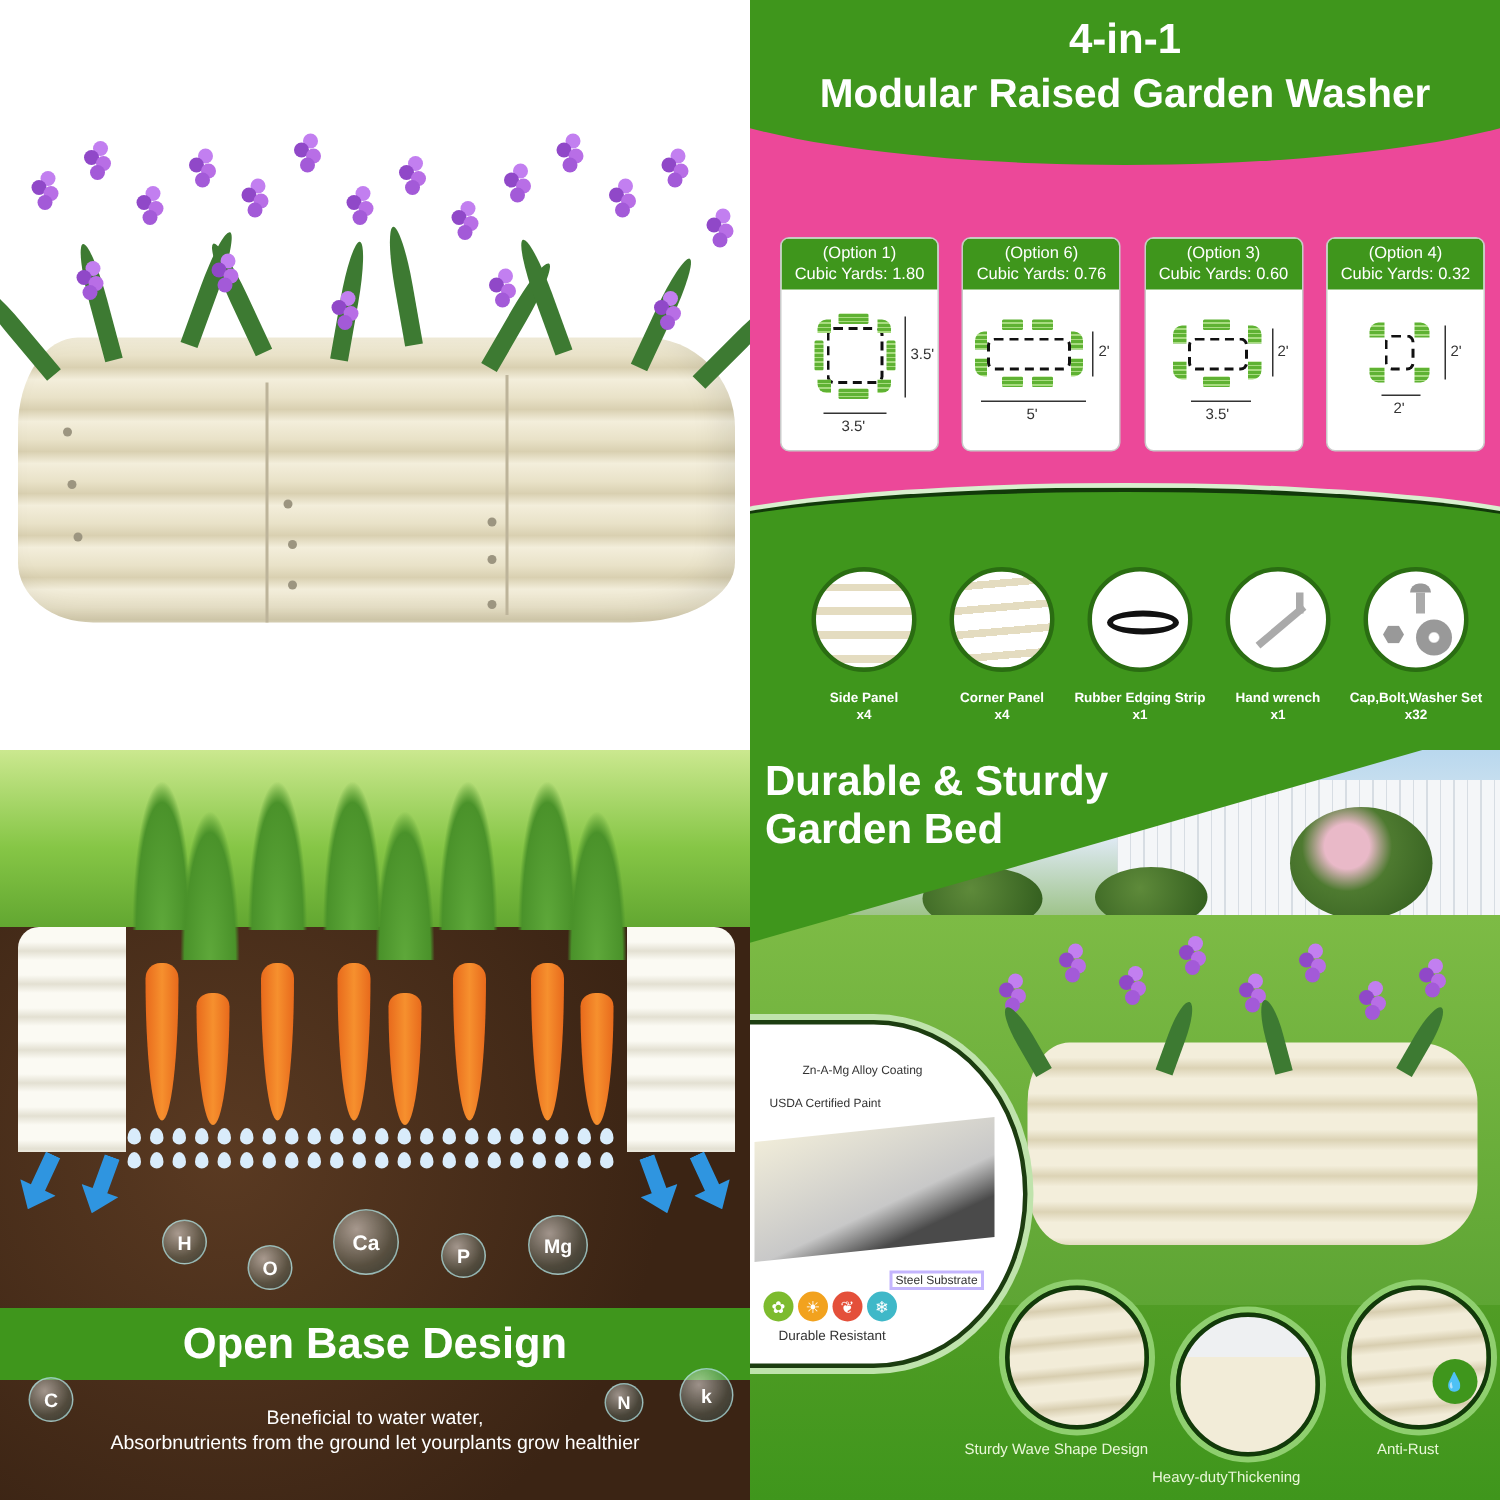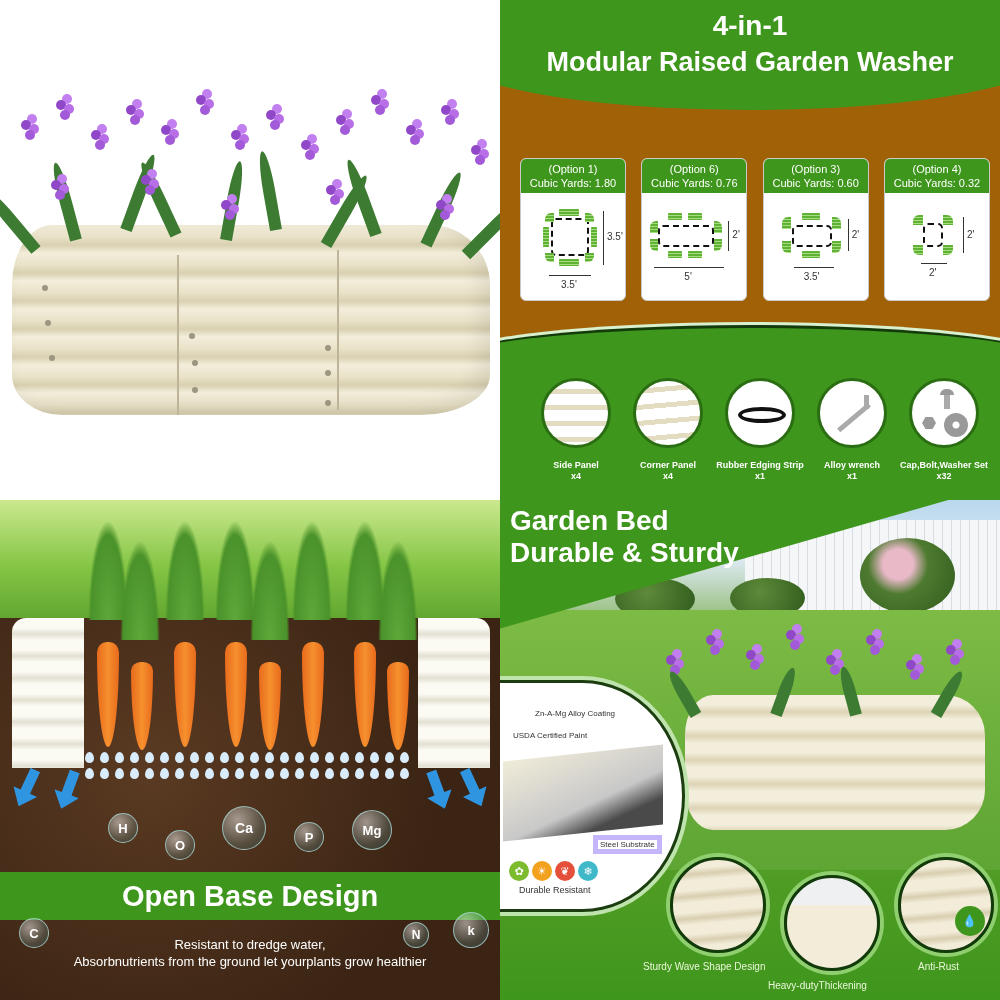--- a/index.html
+++ b/index.html
@@ -1,19 +1,19 @@
 <!DOCTYPE html>
 <html><head>
 <meta charset="utf-8">
 <style>
   * { box-sizing: border-box; margin: 0; padding: 0; }
   body { width: 1000px; height: 1000px; overflow: hidden; font-family: "DejaVu Sans", sans-serif; background: #fff; position: relative; }
   .quad { position: absolute; width: 500px; height: 500px; overflow: hidden; }
   #q1 { left: 0; top: 0; background: #fff; }
-  #q2 { left: 500px; top: 0; background: #a16207; }
+  #q2 { left: 500px; top: 0; background: #ec4899; }
   #q3 { left: 0; top: 500px; background: linear-gradient(180deg,#9cd05a 0%,#6bb33a 25%,#4a3020 55%,#3a2416 100%); }
   #q4 { left: 500px; top: 500px; background: #3d9a1e; }
 
   
   .planter { position: absolute; left: 12px; top: 225px; width: 478px; height: 190px; border-radius: 40px 60px 70px 50px / 60px 60px 40px 40px;
     background: repeating-linear-gradient(180deg,#f3eedb 0px,#e9e2c8 12px,#d9d0b1 20px,#f3eedb 28px); box-shadow: inset -10px -6px 20px rgba(0,0,0,0.08); }
   .seam { position: absolute; width: 2px; background: #bdb49a; }
   .rivet { position: absolute; width: 6px; height: 6px; border-radius: 50%; background: #9c9580; }
   .foliage { position: absolute; left: 0; top: 80px; width: 500px; height: 200px; }
   .leaf { position: absolute; width: 12px; height: 80px; background: #3d7a32; border-radius: 50% 50% 0 0; transform-origin: bottom center; }
@@ -230,21 +230,21 @@
           <div>Rubber Edging Strip</div>
           <div>x1</div>
         </div>
     </div>
     <div class="part">
       <div class="part-circle">
         <div style="position:absolute;left:14px;top:34px;width:40px;height:5px;background:#aaa;transform:rotate(-40deg);"></div>
         <div style="position:absolute;left:44px;top:14px;width:5px;height:14px;background:#aaa;"></div>
       </div>
       <div class="part-label">
-          <div>Alloy wrench</div>
+          <div>Hand wrench</div>
           <div>x1</div>
         </div>
     </div>
     <div class="part">
       <div class="part-circle">
         <div style="position:absolute;left:28px;top:8px;width:14px;height:6px;background:#999;border-radius:6px 6px 0 0;"></div>
         <div style="position:absolute;left:32px;top:14px;width:6px;height:14px;background:#aaa;"></div>
         <div style="position:absolute;left:10px;top:36px;width:14px;height:12px;background:#999;clip-path:polygon(25% 0,75% 0,100% 50%,75% 100%,25% 100%,0 50%);"></div>
         <div style="position:absolute;left:32px;top:32px;width:24px;height:24px;border-radius:50%;background:radial-gradient(circle,#fff 0 3px,#999 4px);"></div>
       </div>
@@ -339,36 +339,36 @@
   <div class="bubble" style="left:352px;top:310px;width:40px;height:40px;font-size:13px">Mg</div>
 
   <div class="q3-band"></div>
   <div class="q3-title">Open Base Design</div>
 
   <div class="bubble" style="left:19px;top:418px;width:30px;height:30px;font-size:13px">C</div>
   <div class="bubble" style="left:403px;top:422px;width:26px;height:26px;font-size:12px">N</div>
   <div class="bubble" style="left:453px;top:412px;width:36px;height:36px;font-size:13px">k</div>
 
   <div class="q3-desc">
-    <div>Resistant to dredge water,</div>
+    <div>Beneficial to water water,</div>
     <div>Absorbnutrients from the ground let yourplants grow healthier</div>
   </div>
 </div>
 
 <div class="quad" id="q4">
   <div class="q4-scene"></div>
   <div class="fence"></div>
   <div class="bush" style="left:115px;top:78px;width:80px;height:42px"></div>
   <div class="bush" style="left:230px;top:78px;width:75px;height:40px"></div>
   <div class="bush" style="left:360px;top:38px;width:95px;height:75px;background:radial-gradient(circle at 40% 35%,#e9b9c8 0 20%,#4e7a30 40%,#2f5a1c)"></div>
   <div class="lawn"></div>
   <div class="q4-diag"></div>
   <div class="q4-title">
+    <div>Durable &amp; Sturdy</div>
     <div>Garden Bed</div>
-    <div>Durable &amp; Sturdy</div>
   </div>
 
   <div class="planter2"></div>
   <div class="foliage" style="left:150px;top:125px;width:340px;height:110px;">
     <div class="bloom" style="left:20px;top:40px"></div>
     <div class="bloom" style="left:60px;top:20px"></div>
     <div class="bloom" style="left:100px;top:35px"></div>
     <div class="bloom" style="left:140px;top:15px"></div>
     <div class="bloom" style="left:180px;top:40px"></div>
     <div class="bloom" style="left:220px;top:20px"></div>
@@ -377,21 +377,21 @@
     <div class="leaf" style="left:40px;top:40px;transform:rotate(-30deg);height:50px"></div>
     <div class="leaf" style="left:120px;top:40px;transform:rotate(20deg);height:50px"></div>
     <div class="leaf" style="left:200px;top:40px;transform:rotate(-15deg);height:50px"></div>
     <div class="leaf" style="left:280px;top:40px;transform:rotate(30deg);height:50px"></div>
   </div>
 
   <div class="cutaway">
     <div style="position:absolute;left:20px;top:70px;width:160px;height:80px;background:linear-gradient(160deg,#f0ecd9,#c8c8c8 60%,#4a4a4a 80%);transform:skewY(-6deg);"></div>
     <div class="layer-label" style="left:52px;top:26px">Zn-A-Mg Alloy Coating</div>
     <div class="layer-label" style="left:30px;top:48px">USDA Certified Paint</div>
-    <div class="layer-label" style="left:110px;top:152px;border:5px solid #c4b5fd;padding:0 2px">Steel Substrate</div>
+    <div class="layer-label" style="left:110px;top:164px;border:2px solid #c4b5fd;padding:0 2px">Steel Substrate</div>
     <div class="wicon" style="left:26px;top:178px;background:#7dbb2e">✿</div>
     <div class="wicon" style="left:49px;top:178px;background:#f2a21e">☀</div>
     <div class="wicon" style="left:72px;top:178px;background:#e4503a">❦</div>
     <div class="wicon" style="left:95px;top:178px;background:#3fb8c8">❄</div>
     <div class="layer-label" style="left:36px;top:202px;font-size:9px;background:transparent">Durable Resistant</div>
   </div>
 
   <div class="feat" style="left:170px;top:357px;width:96px;height:96px"></div>
   <div class="feat-label" style="left:143px;top:461px">Sturdy Wave Shape Design</div>
 

